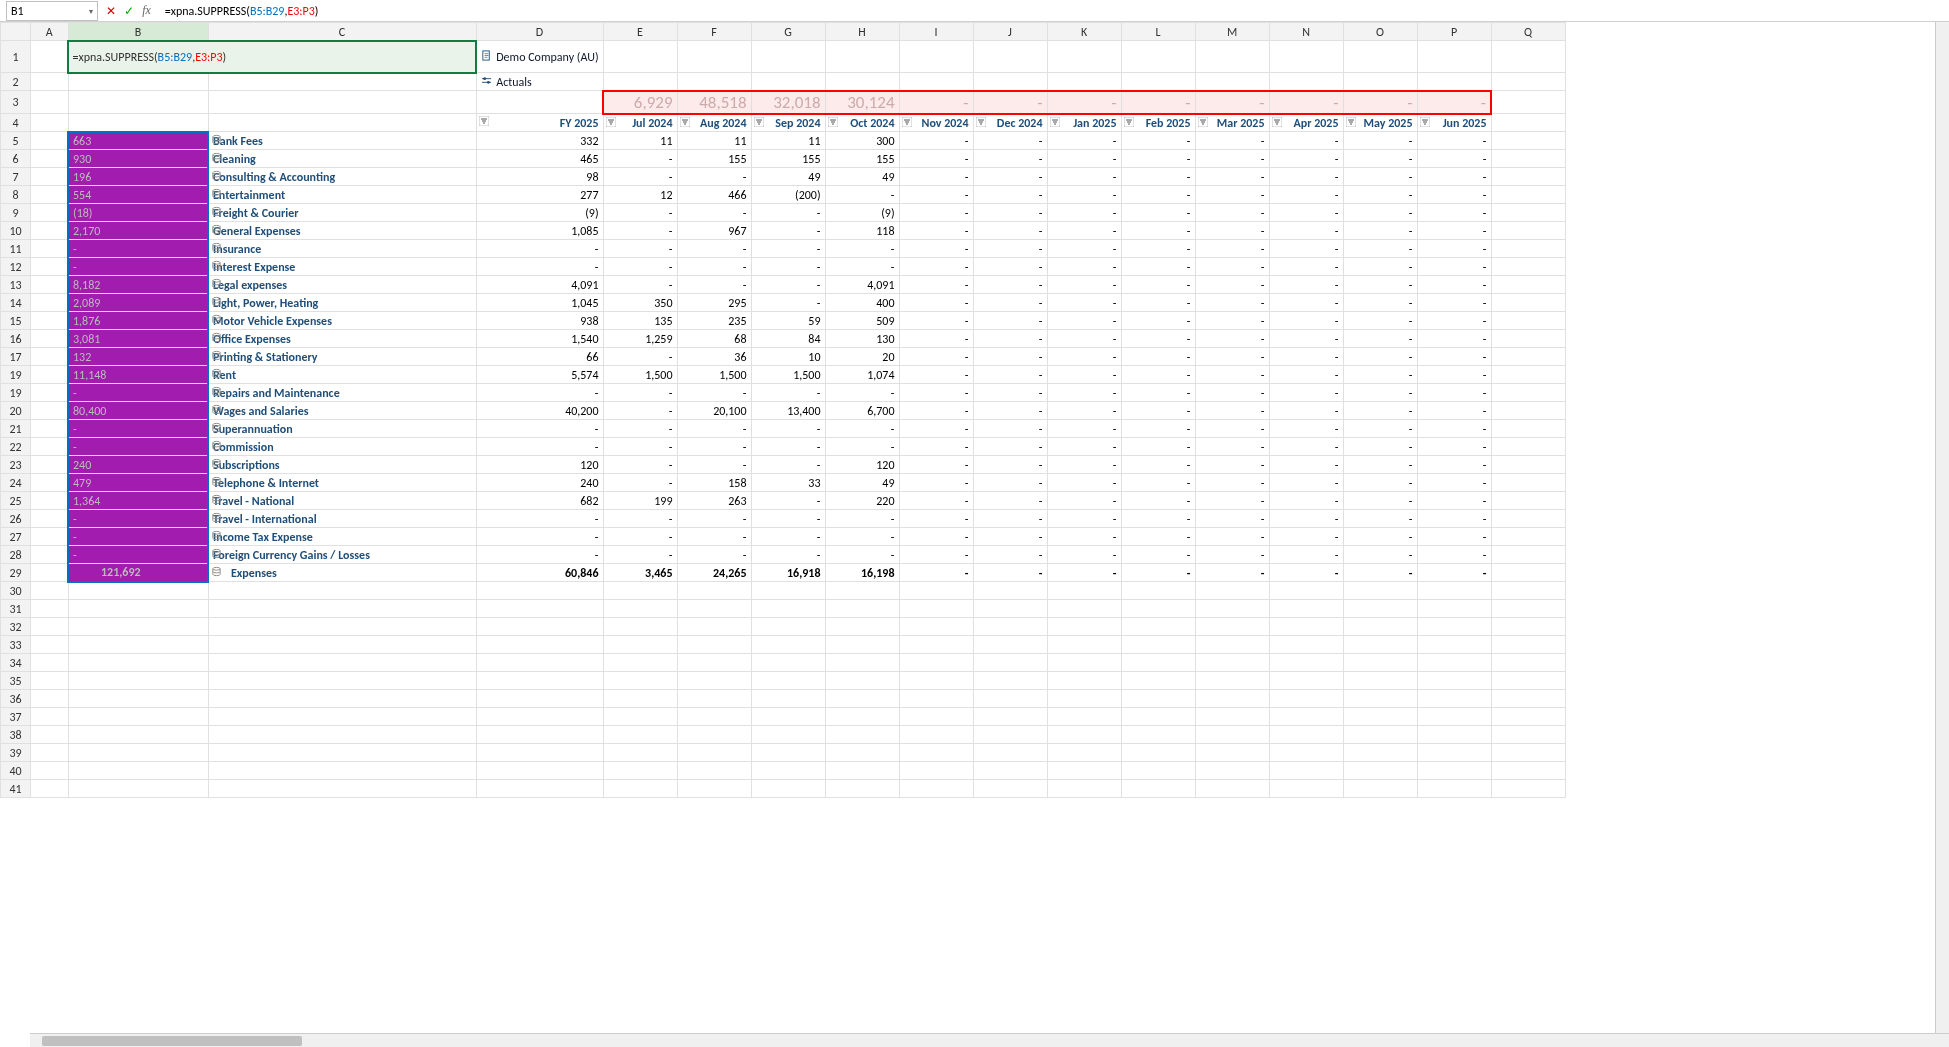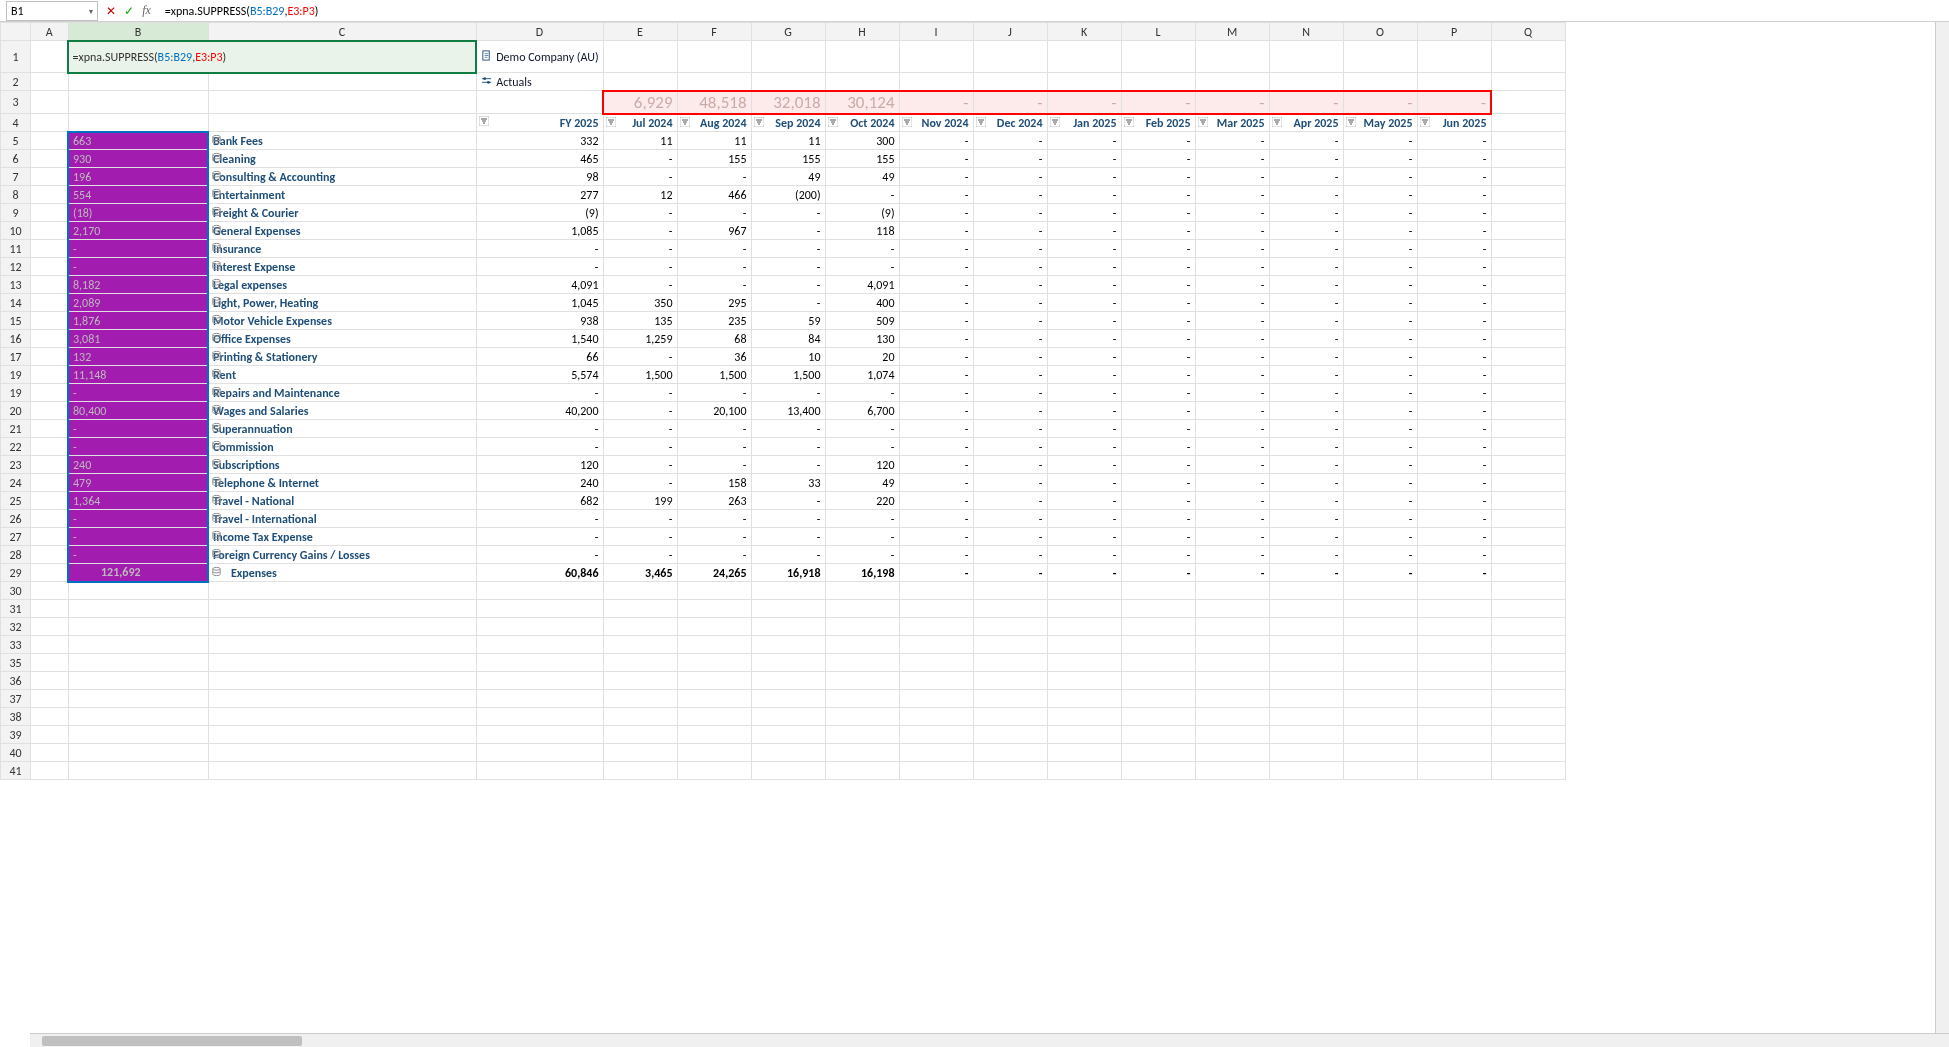--- a/index.html
+++ b/index.html
@@ -932,20 +932,40 @@
           <td></td>
           <td></td>
           <td></td>
           <td></td>
           <td></td>
           <td></td>
           <td></td>
           <td></td>
         </tr>
         <tr>
+          <th class="rowhdr">34</th>
+          <td></td>
+          <td></td>
+          <td></td>
+          <td></td>
+          <td></td>
+          <td></td>
+          <td></td>
+          <td></td>
+          <td></td>
+          <td></td>
+          <td></td>
+          <td></td>
+          <td></td>
+          <td></td>
+          <td></td>
+          <td></td>
+          <td></td>
+        </tr>
+        <tr>
           <th class="rowhdr">35</th>
           <td></td>
           <td></td>
           <td></td>
           <td></td>
           <td></td>
           <td></td>
           <td></td>
           <td></td>
           <td></td>

